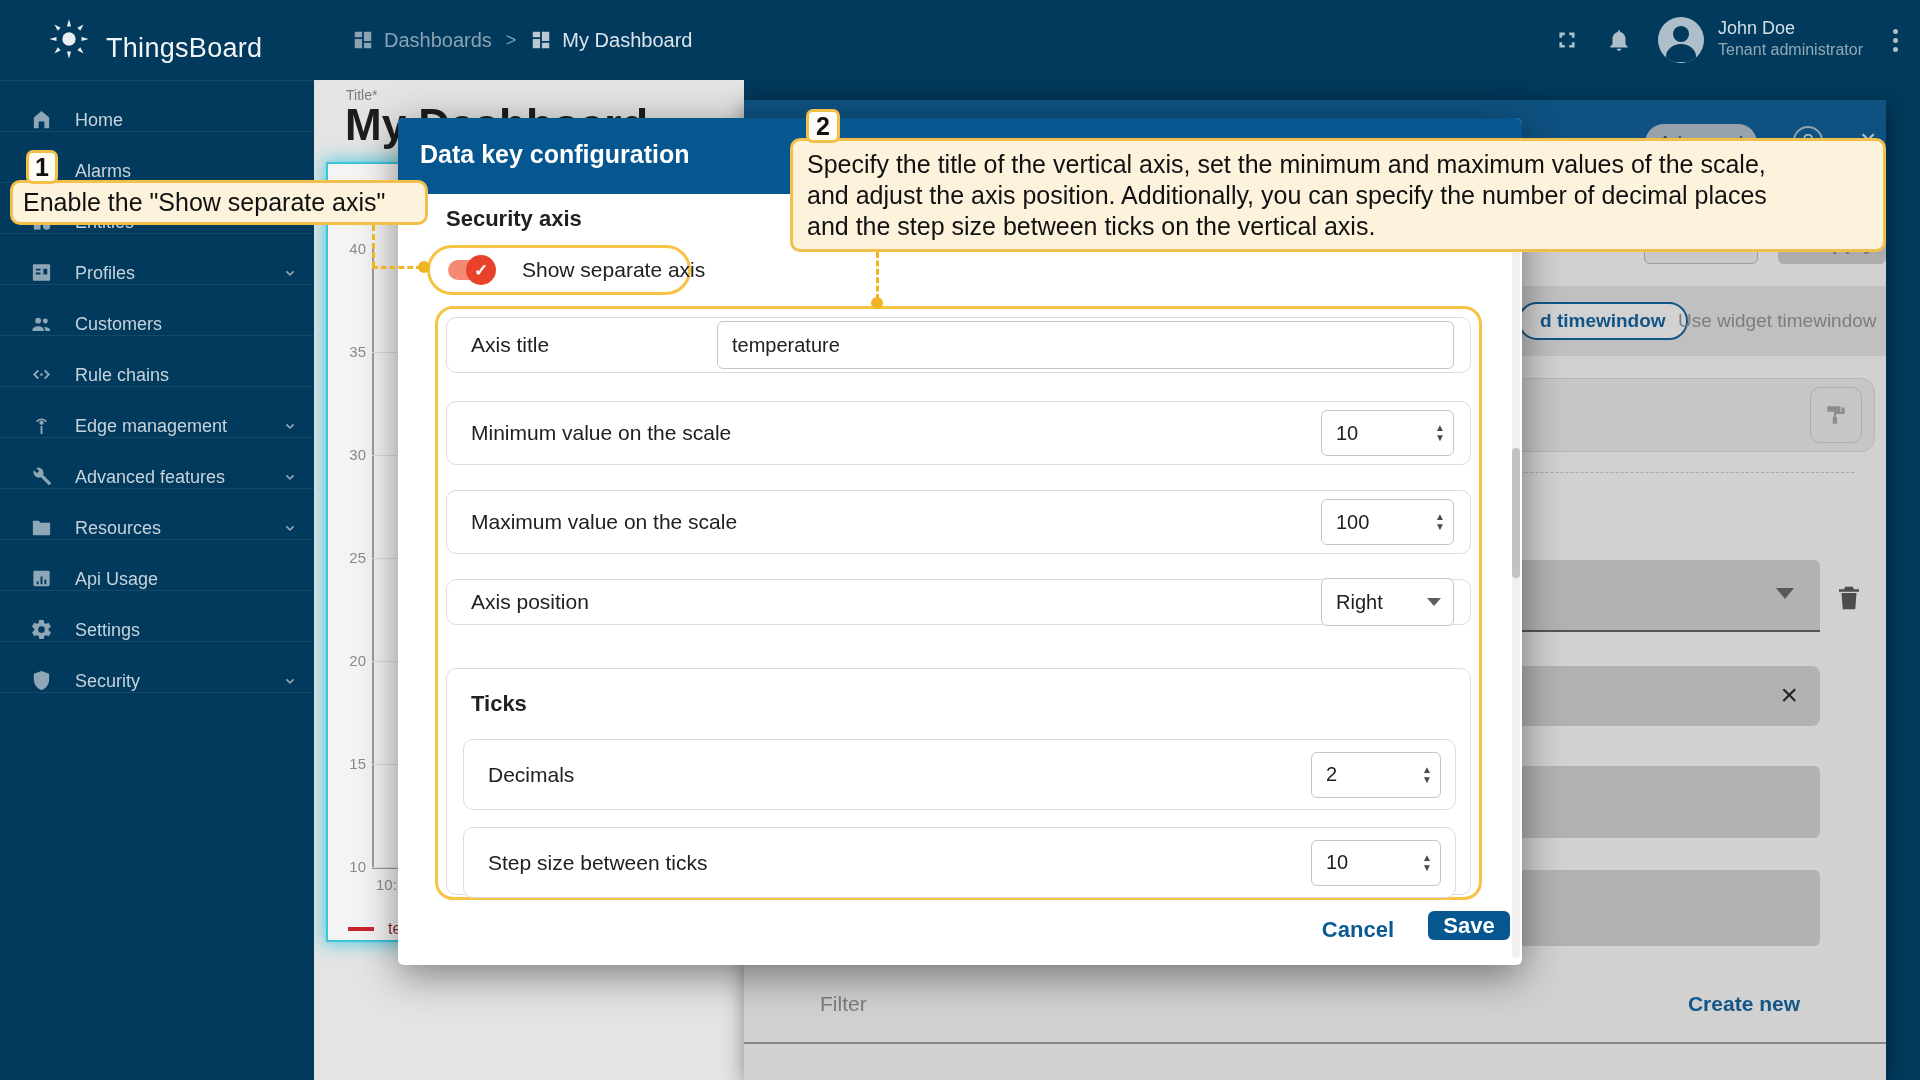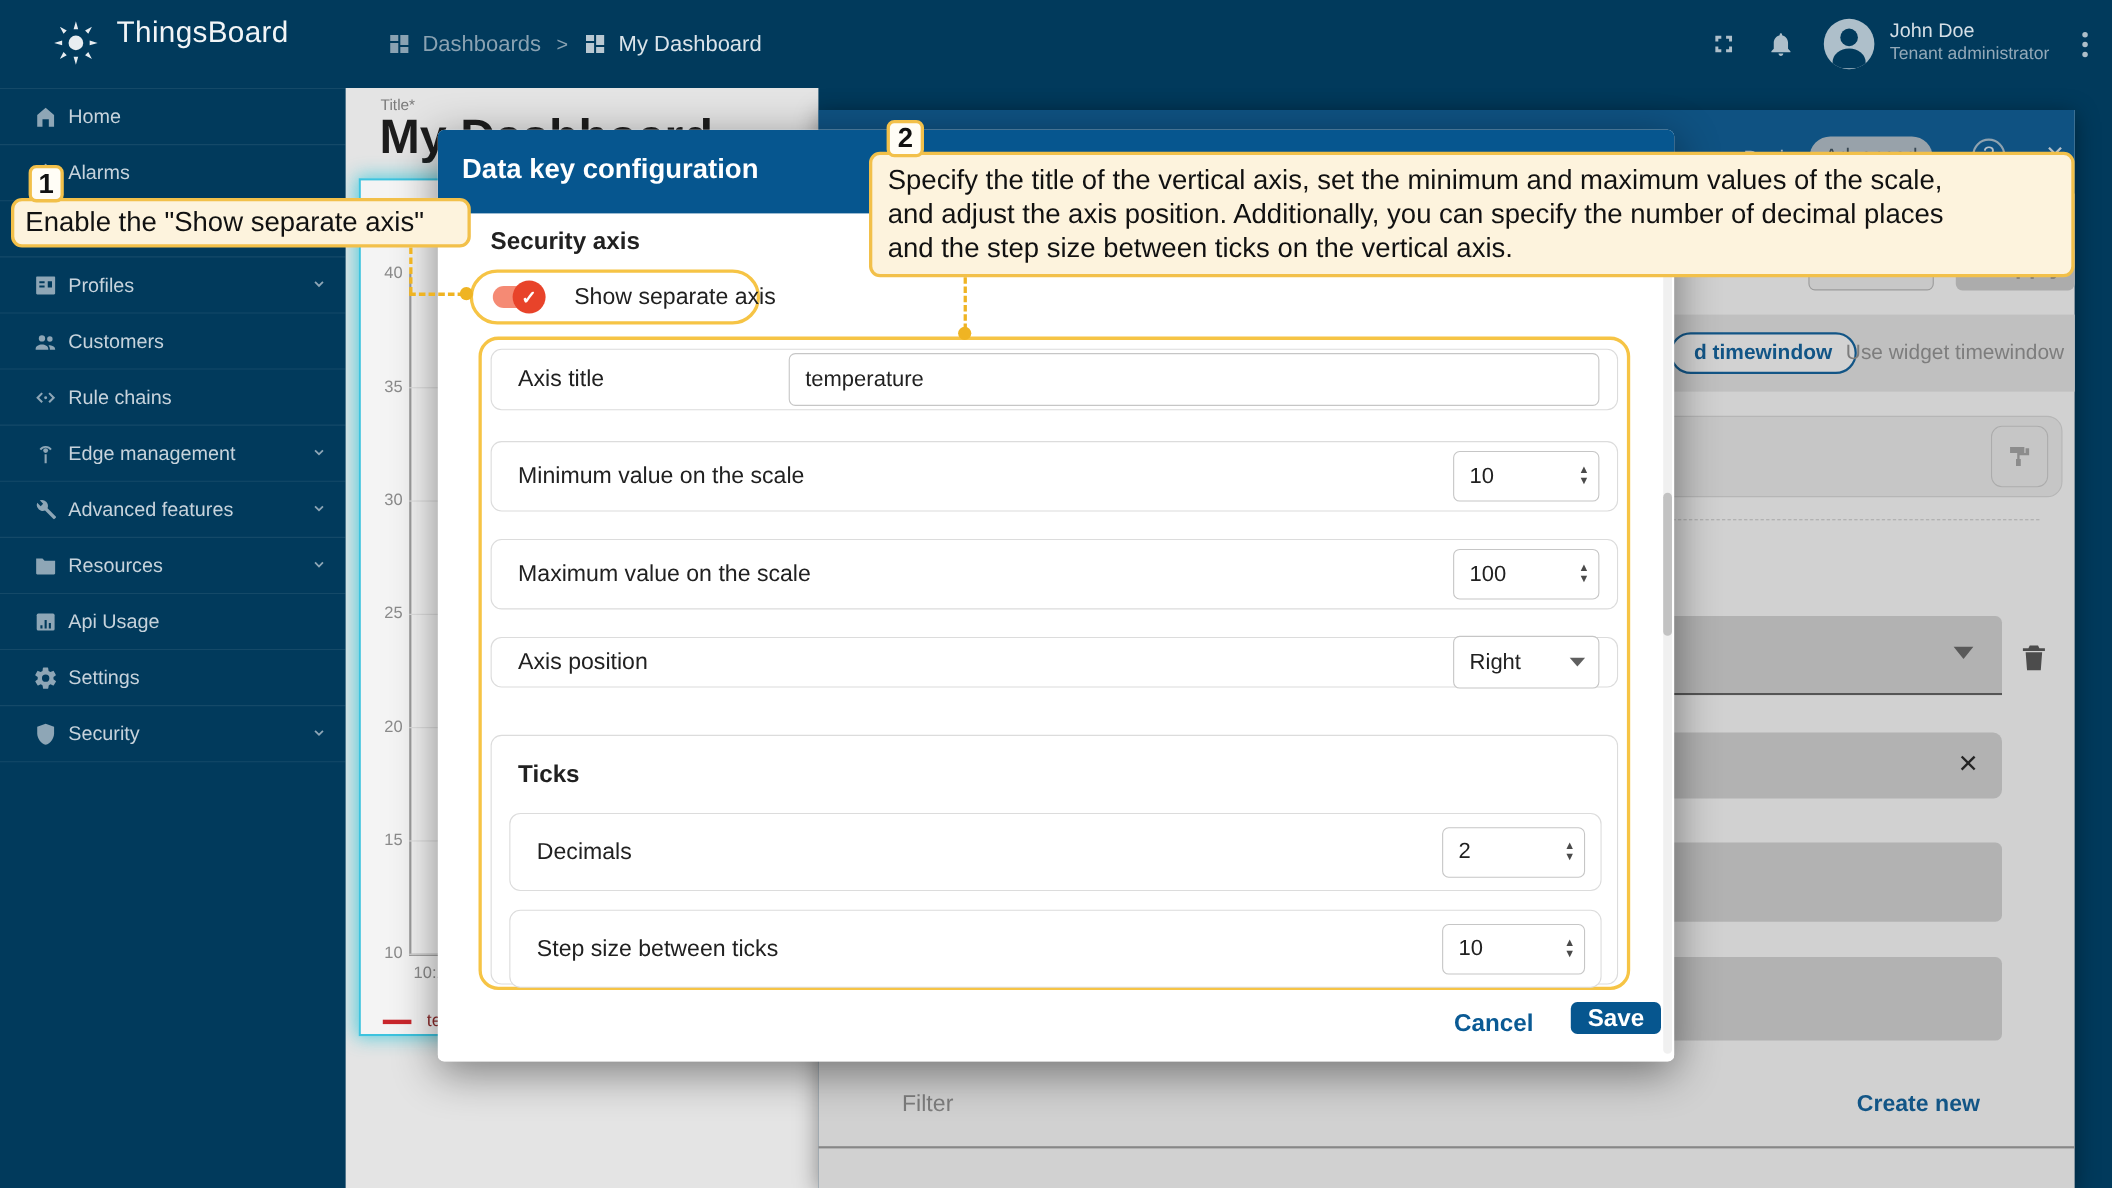--- a/index.html
+++ b/index.html
@@ -4,21 +4,21 @@
 <style>
   html,body{margin:0;padding:0}
   body{
     width:1920px;height:1080px;overflow:hidden;position:relative;
     background:#013a5c;font-family:"Liberation Sans",sans-serif;
     -webkit-font-smoothing:antialiased;
   }
 
   
   .top-header{position:absolute;top:0;left:0;width:1920px;height:80px;background:#013a5c;z-index:5}
-  .logo{position:absolute;left:44px;top:14px;display:flex;align-items:flex-start;gap:12px;color:#fff}
+  .logo{position:absolute;left:44px;top:14px;display:flex;align-items:flex-end;gap:12px;color:#fff}
   .logo .logo-ic{width:50px;height:50px;color:#e8edf1}
   .logo .logo-tx{font-size:27px;color:#f2f5f7;letter-spacing:.3px}
   .breadcrumb{position:absolute;left:352px;top:0;height:80px;display:flex;align-items:center;gap:14px;font-size:20px}
   .crumb{display:flex;align-items:center;gap:10px}
   .crumb .ic{width:22px;height:22px}
   .crumb.dim{color:#8aa2b2}.crumb.dim .ic{color:#8aa2b2}
   .crumb.lit{color:#dbe4ea}.crumb.lit .ic{color:#b9c8d2}
   .crumb-sep{color:#8aa2b2;font-size:18px}
   .hdr-right{position:absolute;right:18px;top:0;height:80px;display:flex;align-items:center;gap:26px}
   .hdr-ic{width:26px;height:26px;color:#aebfca;cursor:pointer}
@@ -26,21 +26,21 @@
   .avatar .hd{position:absolute;left:50%;top:9px;width:16px;height:16px;margin-left:-8px;border-radius:50%;background:#013a5c}
   .avatar .bd{position:absolute;left:50%;top:27px;width:30px;height:18px;margin-left:-15px;border-radius:50% 50% 0 0/70% 70% 0 0;background:#013a5c}
   .user-meta{line-height:1.25}
   .user-name{font-size:18px;color:#d5dfe6}
   .user-role{font-size:16px;color:#93a9b8}
   .kebab{display:flex;flex-direction:column;gap:4px;padding:4px;cursor:pointer}
   .kebab i{width:5px;height:5px;border-radius:50%;background:#aebfca}
 
   
   .sidebar{position:absolute;top:80px;left:0;width:314px;height:1000px;background:#013a5c;z-index:5}
-  .nav-item{height:51px;display:flex;align-items:center;gap:9px;padding:0 14px 0 30px;border-top:1px solid rgba(255,255,255,.08);color:#c7d3dc;font-size:18px;cursor:pointer;box-sizing:border-box}
+  .nav-item{height:51px;display:flex;align-items:flex-end;gap:22px;padding:0 14px 0 30px;border-top:1px solid rgba(255,255,255,.08);color:#c7d3dc;font-size:18px;cursor:pointer;box-sizing:border-box}
   .nav-item.gap{}
   .nav-item .ic{width:23px;height:23px;color:#8ea6b6;flex:none}
   .nav-item .lbl{flex:1;white-space:nowrap}
   .nav-item .chev{width:20px;height:20px;color:#8ea6b6}
   .sidebar-end{border-top:1px solid rgba(255,255,255,.08)}
 
   
   .editor-strip{position:absolute;left:314px;top:80px;width:430px;height:1000px;background:#e4e4e4;z-index:1;overflow:hidden}
   .title-label{position:absolute;left:32px;top:7px;font-size:14px;color:#7a7a7a}
   .title-value{position:absolute;left:31px;top:20px;font-size:44px;font-weight:bold;color:#1d1d1d;white-space:nowrap}

